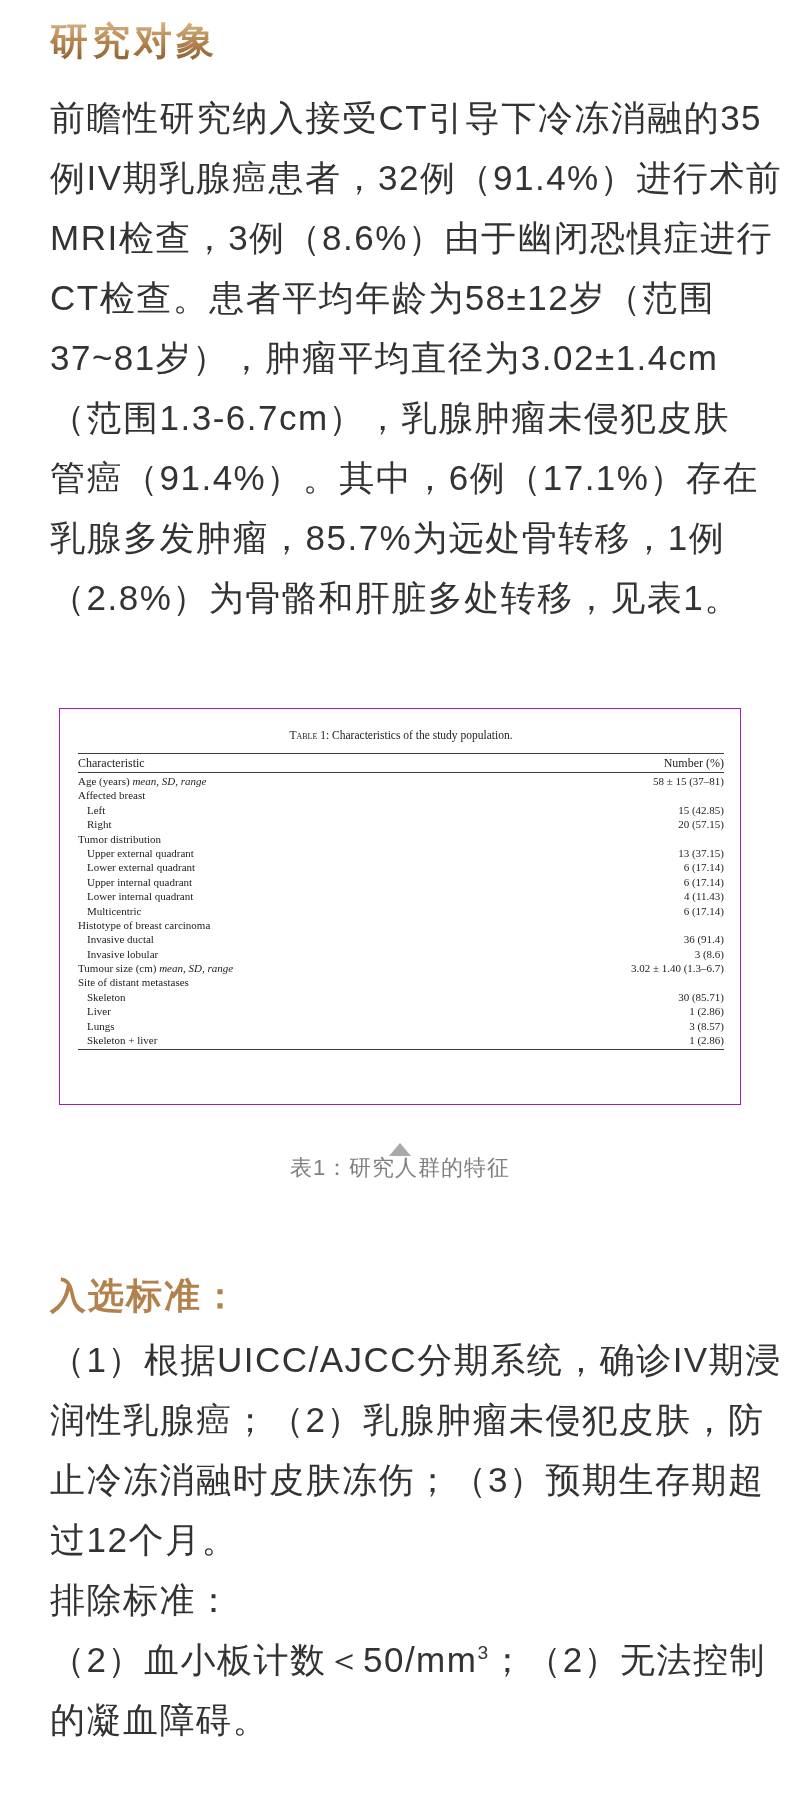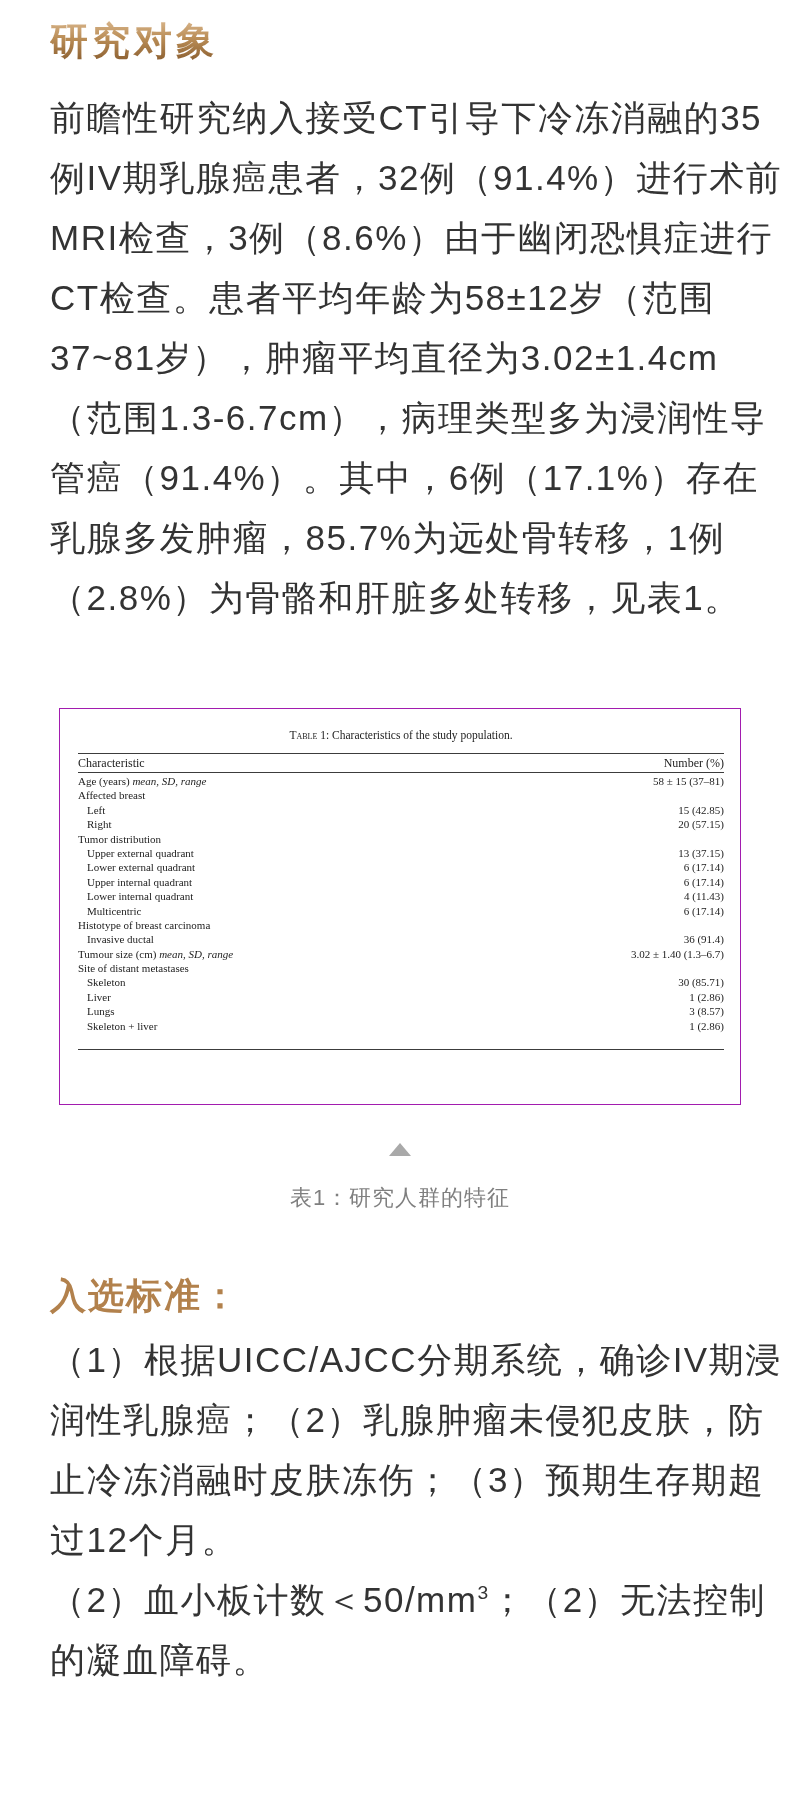--- a/index.html
+++ b/index.html
@@ -48,21 +48,21 @@
   }
   .trow.sub .lbl { padding-left:9px; }
   .ital { font-style:italic; }
   
   .tri {
     position:absolute; left:389px; top:1143px; width:0; height:0;
     border-left:11px solid transparent; border-right:11px solid transparent;
     border-bottom:13px solid #a9a9a9;
   }
   .caption {
-    position:absolute; top:1183px; left:0; width:100%; text-align:center;
+    position:absolute; top:1153px; left:0; width:100%; text-align:center;
     font-size:22px; color:#7f7f7f; letter-spacing:1px;
   }
   
   .h2 {
     position:absolute; left:50px; top:1276px; font-size:36px; font-weight:700;
     color:#b2814c; letter-spacing:2px; line-height:40px; white-space:nowrap;
   }
   sup.s3 { font-size:0.55em; vertical-align:super; line-height:0; }
 </style>
 </head>
@@ -71,21 +71,21 @@
 <div class="page">
 
   <div class="h1">研究对象</div>
 
   <div class="para intro">
     <div class="line">前瞻性研究纳入接受CT引导下冷冻消融的35</div>
     <div class="line">例IV期乳腺癌患者，32例（91.4%）进行术前</div>
     <div class="line">MRI检查，3例（8.6%）由于幽闭恐惧症进行</div>
     <div class="line">CT检查。患者平均年龄为58±12岁（范围</div>
     <div class="line">37~81岁），肿瘤平均直径为3.02±1.4cm</div>
-    <div class="line">（范围1.3-6.7cm），病理类型多为浸润性导</div>
+    <div class="line">（范围1.3-6.7cm），乳腺肿瘤未侵犯皮肤</div>
     <div class="line">管癌（91.4%）。其中，6例（17.1%）存在</div>
     <div class="line">乳腺多发肿瘤，85.7%为远处骨转移，1例</div>
     <div class="line">（2.8%）为骨骼和肝脏多处转移，见表1。</div>
   </div>
 
   <div class="figure">
     <div class="tbl">
       <div class="tbl-title"><span class="sc">Table 1:</span><span> Characteristics of the study population.</span></div>
       <div class="rule r1"></div>
       <div class="thead-row">
@@ -135,20 +135,24 @@
             <span class="val">6 (17.14)</span>
           </div>
         <div class="trow">
             <span class="lbl">Histotype of breast carcinoma</span>
             <span class="val"></span>
           </div>
         <div class="trow sub">
             <span class="lbl">Invasive ductal</span>
             <span class="val">36 (91.4)</span>
           </div>
+        <div class="trow sub">
+            <span class="lbl">Invasive lobular</span>
+            <span class="val">3 (8.6)</span>
+          </div>
         <div class="trow">
             <span class="lbl"><span>Tumour size (cm) </span><span class="ital">mean, SD, range</span></span>
             <span class="val">3.02 ± 1.40 (1.3–6.7)</span>
           </div>
         <div class="trow">
             <span class="lbl">Site of distant metastases</span>
             <span class="val"></span>
           </div>
         <div class="trow sub">
             <span class="lbl">Skeleton</span>
@@ -174,17 +178,18 @@
   <div class="tri"></div>
   <div class="caption">表1：研究人群的特征</div>
 
   <div class="h2">入选标准：</div>
 
   <div class="para lower">
     <div class="line">（1）根据UICC/AJCC分期系统，确诊IV期浸</div>
     <div class="line">润性乳腺癌；（2）乳腺肿瘤未侵犯皮肤，防</div>
     <div class="line">止冷冻消融时皮肤冻伤；（3）预期生存期超</div>
     <div class="line">过12个月。</div>
+    <div class="line">排除标准：</div>
     <div class="line"><span>（2）血小板计数＜50/mm</span><sup class="s3">3</sup><span>；（2）无法控制</span></div>
     <div class="line">的凝血障碍。</div>
   </div>
 
 </div>
 
 </body></html>

